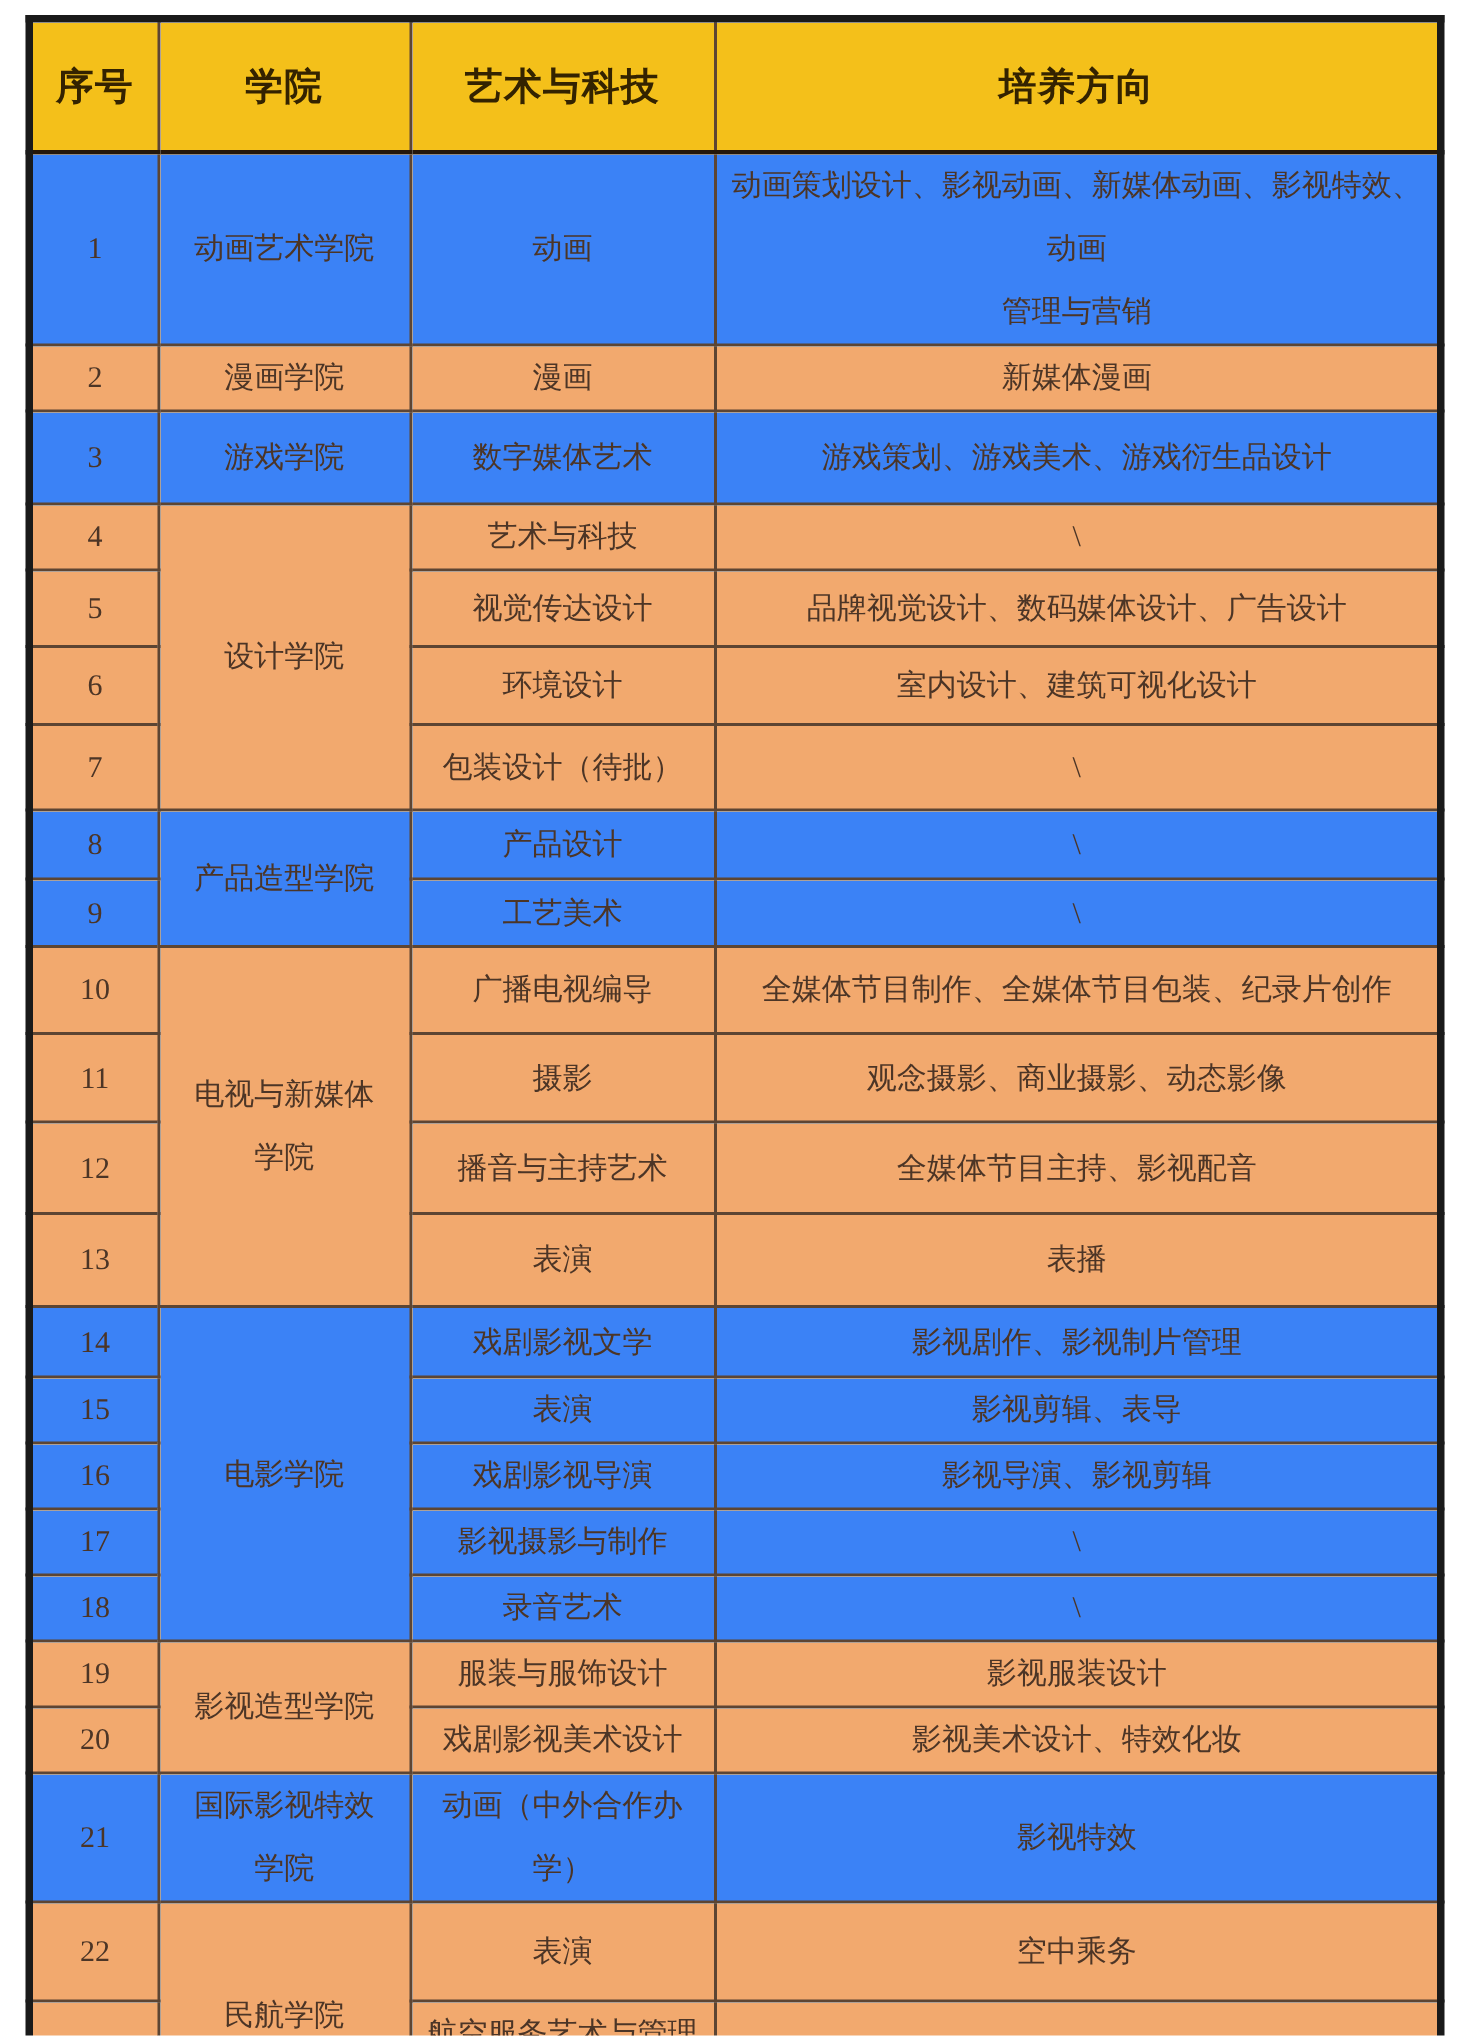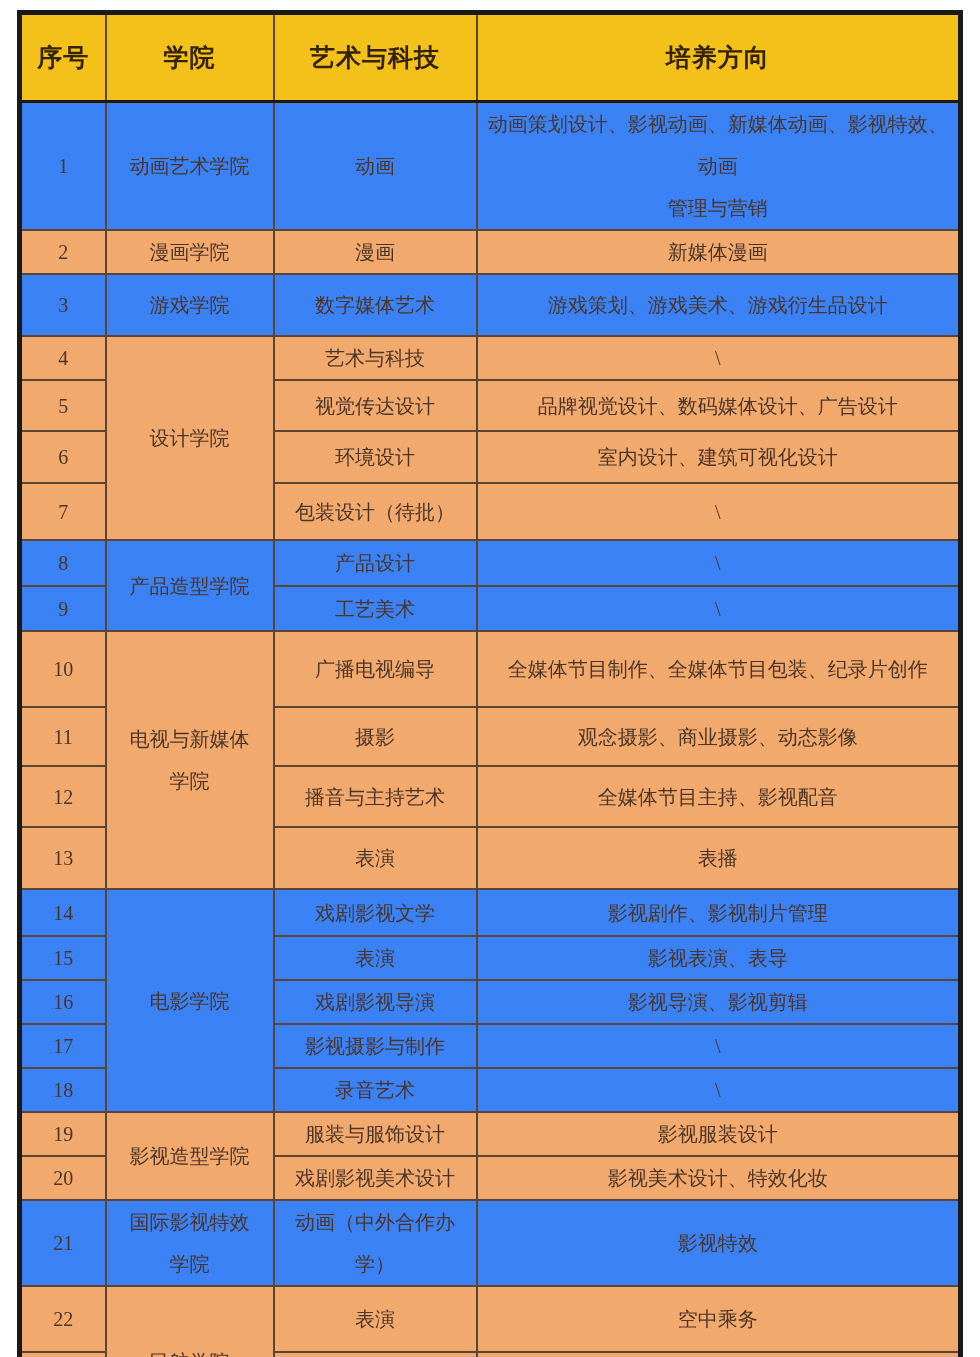--- a/index.html
+++ b/index.html
@@ -129,21 +129,21 @@
         <td rowspan="2">产品造型学院</td>
         <td>产品设计</td>
         <td>\</td>
       </tr>
       <tr class="g-light" style="height:45px">
         <td>9</td>
         <td>工艺美术</td>
         <td>\</td>
       </tr>
 
-      <tr class="g-orange" style="height:76px">
+      <tr class="g-orange" style="height:58px">
         <td>10</td>
         <td rowspan="4">电视与新媒体
 学院</td>
         <td>广播电视编导</td>
         <td>全媒体节目制作、全媒体节目包装、纪录片创作</td>
       </tr>
       <tr class="g-orange" style="height:59px">
         <td>11</td>
         <td>摄影</td>
         <td>观念摄影、商业摄影、动态影像</td>
@@ -161,21 +161,21 @@
 
       <tr class="g-light" style="height:47px">
         <td>14</td>
         <td rowspan="5">电影学院</td>
         <td>戏剧影视文学</td>
         <td>影视剧作、影视制片管理</td>
       </tr>
       <tr class="g-light" style="height:43px">
         <td>15</td>
         <td>表演</td>
-        <td>影视表演、表导</td>
+        <td>影视剪辑、表导</td>
       </tr>
       <tr class="g-light" style="height:44px">
         <td>16</td>
         <td>戏剧影视导演</td>
         <td>影视导演、影视剪辑</td>
       </tr>
       <tr class="g-light" style="height:44px">
         <td>17</td>
         <td>影视摄影与制作</td>
         <td>\</td>

